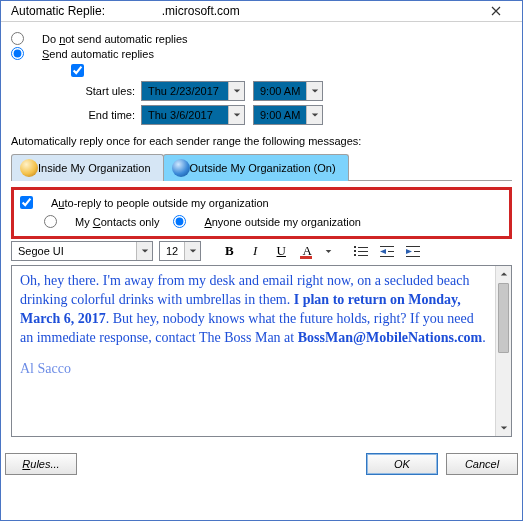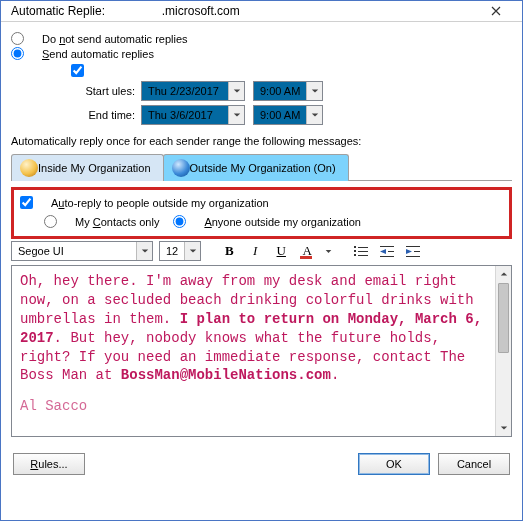--- a/index.html
+++ b/index.html
@@ -89,35 +89,35 @@
   .fmt-btn.color { position:relative; }
   .fmt-btn.color .bar { position:absolute; bottom:2px; left:3px; width:12px; height:3px; background:#d0342c; }
   .list-btn { width:20px; height:20px; display:flex; flex-direction:column; justify-content:center; gap:2px; padding:3px; }
   .list-btn .ln { display:flex; align-items:center; gap:2px; }
   .list-btn .dot { width:2px; height:2px; background:#333; }
   .list-btn .bar { height:1px; background:#333; flex:1; }
   .editor-wrap { position:relative; border:1px solid #828790; margin-top:2px; height:172px; background:#fff; }
   .editor {
     position:absolute; left:0; top:0; right:16px; bottom:0;
     padding:6px 8px; overflow:hidden;
-    font-family:Liberation Mono, monospace; font-size:14px; line-height:1.35;
-    color:#be185d;
+    font-family:Liberation Serif, serif; font-size:14px; line-height:1.35;
+    color:#1d4ed8;
   }
   .editor p { margin:0 0 12px 0; }
   .scrollbar {
     position:absolute; right:0; top:0; bottom:0; width:16px;
     background:#f0f0f0; border-left:1px solid #d7d7d7;
     display:flex; flex-direction:column;
   }
   .scroll-arrow { height:16px; display:flex; align-items:center; justify-content:center; }
   .scroll-thumb { flex:0 0 70px; margin:1px 2px; background:#c7c7c7; border:1px solid #a8a8a8; border-radius:1px; }
   .scroll-track { flex:1; }
   .footer {
-    display:flex; align-items:flex-end; padding:8px 12px;
-    border-top:0; gap:8px;
+    display:flex; align-items:flex-end; padding:8px 4px;
+    border-top:0; gap:8px;font-style:italic;
   }
   .btn {
     min-width:72px; height:22px; border:1px solid #8a8a8a;
     background:linear-gradient(#fdfdfd,#e6e6e6);
     display:flex; align-items:center; justify-content:center;
     font-size:11px; padding:0 10px;
   }
   .btn.primary { border:1px solid #3177c2; box-shadow:0 0 0 1px #8fb9e4 inset; }
   .spacer { flex:1; }
   svg.caret-svg path { fill:#444; }

